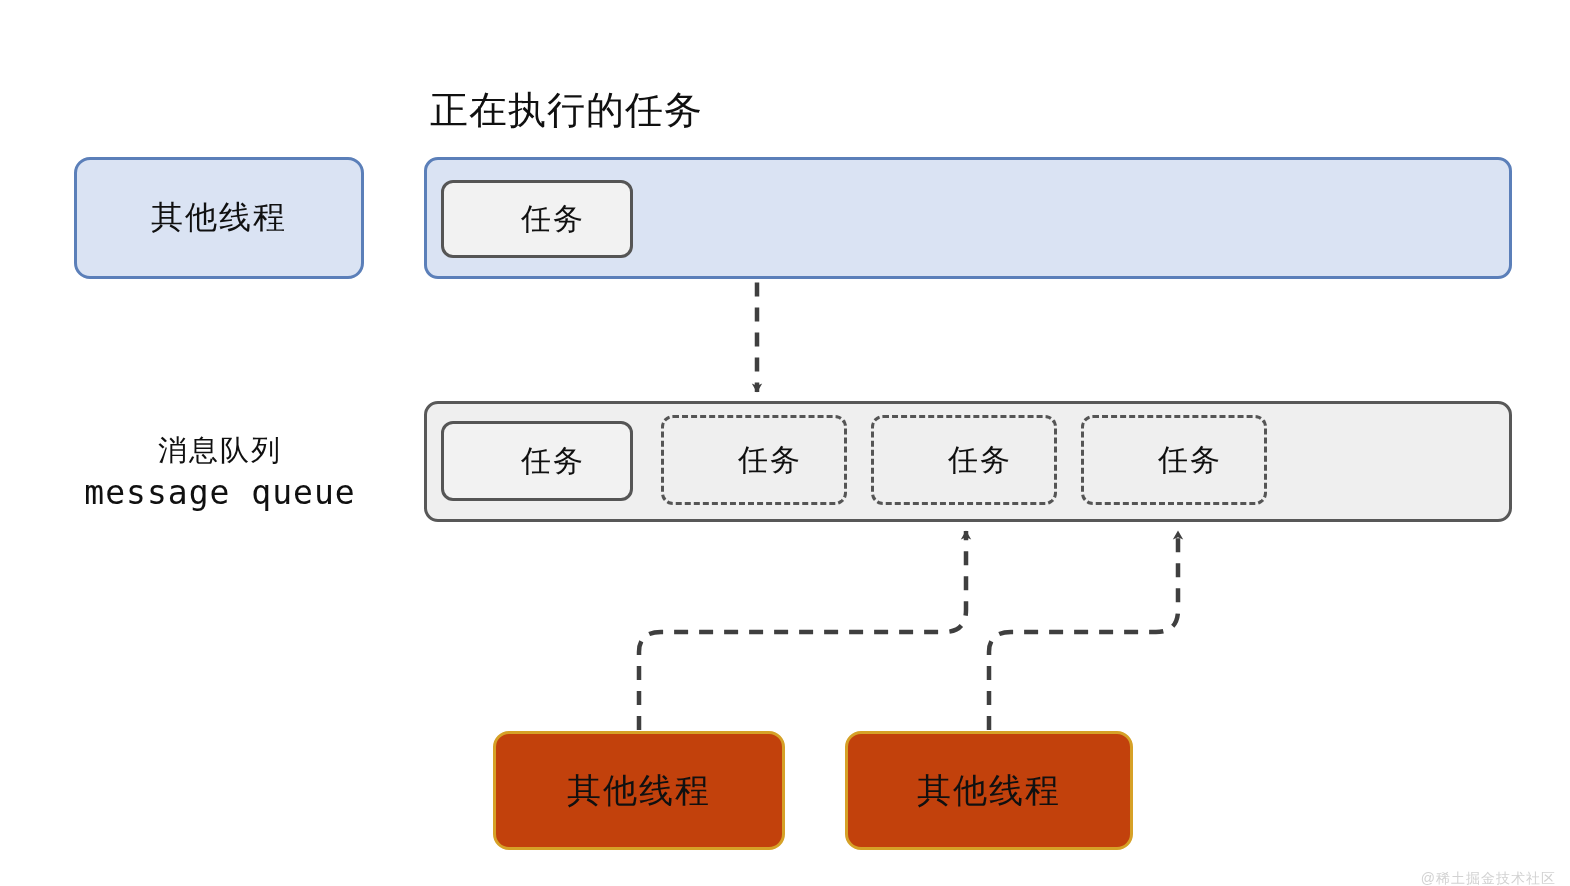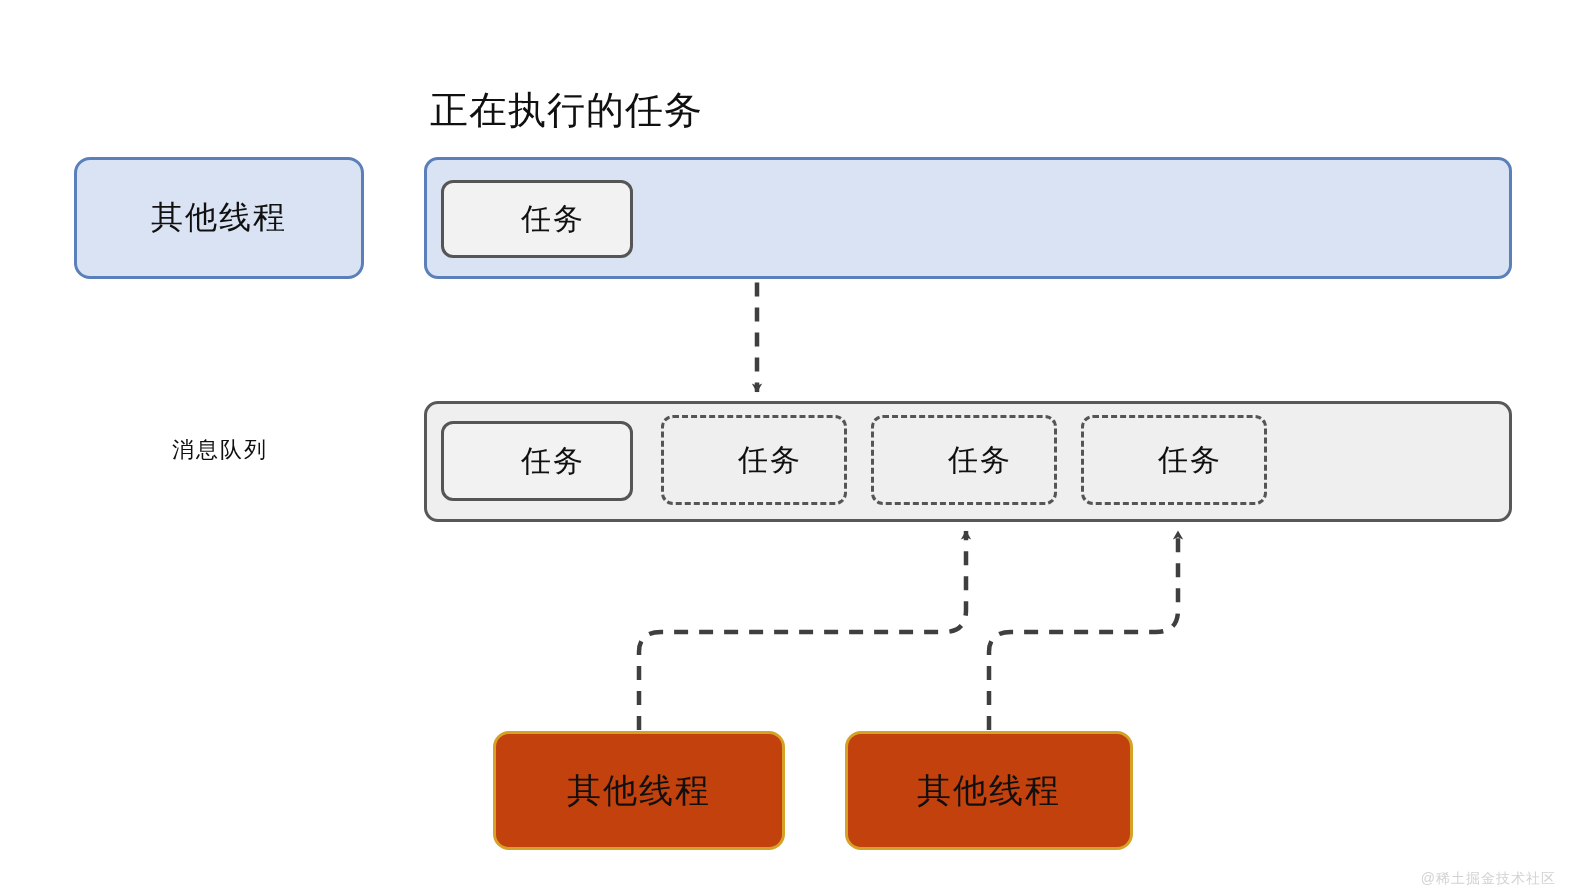--- a/index.html
+++ b/index.html
@@ -67,21 +67,21 @@
   }
 
   .label-queue {
     left: 40px;
     top: 416px;
     width: 360px;
     text-align: center;
     color: #101010;
   }
   .label-queue .cn {
-    font-size: 22px;
+    font-size: 29px;
     line-height: 44px;
     letter-spacing: 2px;
     display: block;
   }
   .label-queue .en {
     font-family: "DejaVu Sans Mono", "Liberation Mono", monospace;
     font-size: 33px;
     line-height: 42px;
     letter-spacing: 1px;
     display: block;
@@ -192,20 +192,21 @@
   </div>
 
   <div class="abs thread-bar"></div>
 
   <div class="abs task task-solid task-running">
     <span>任务</span>
   </div>
 
   <div class="abs label-queue row-label">
     <span class="cn">消息队列</span>
+    <span class="en">message queue</span>
   </div>
 
   <div class="abs queue-bar"></div>
 
   <div class="abs task task-solid task-q0">
     <span>任务</span>
   </div>
   <div class="abs task task-dashed task-q1">
     <span>任务</span>
   </div>

